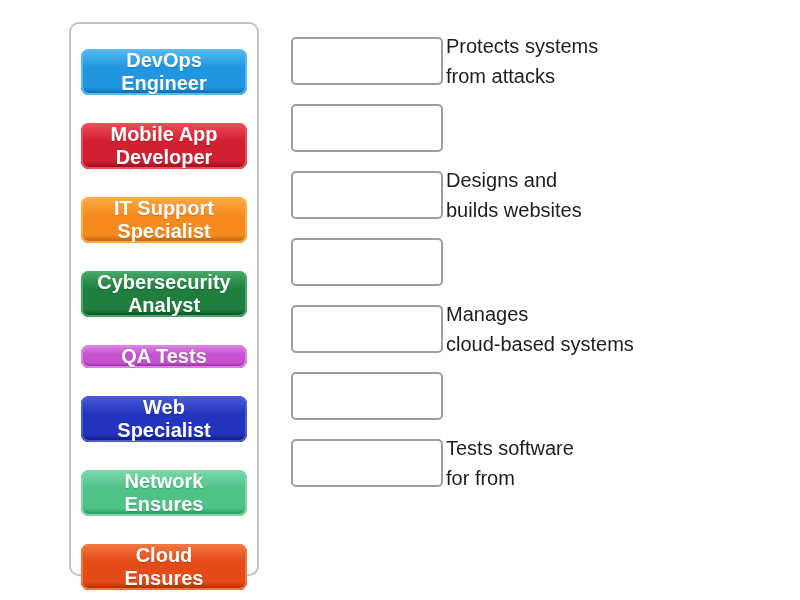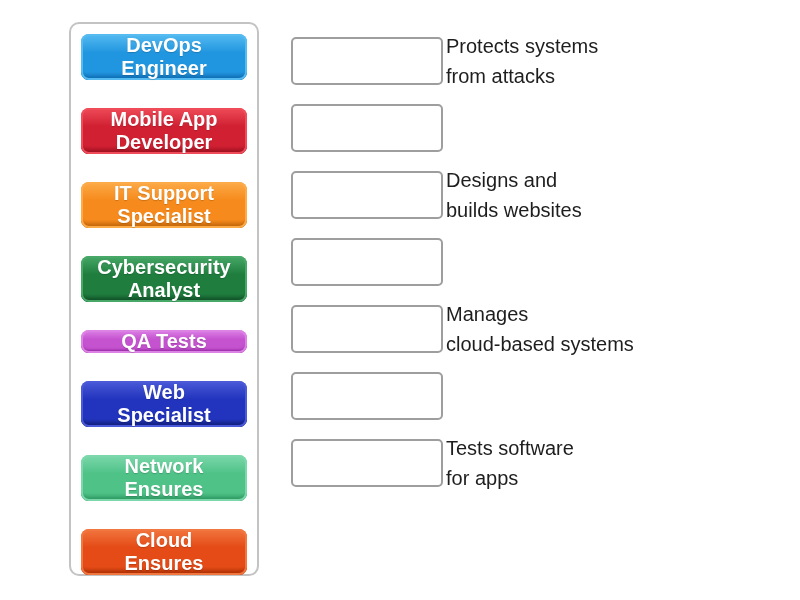--- a/index.html
+++ b/index.html
@@ -19,21 +19,21 @@
     left: 69px; top: 22px;
     width: 190px; height: 554px;
     box-sizing: border-box;
     background: #ffffff;
     border: 2px solid #c3c3c3;
     border-radius: 10px;
     display: flex;
     flex-direction: column;
     align-items: center;
     justify-content: space-between;
-    padding: 10px 0;
+    padding: 25px 0;
     gap: 28px;
   }
   .tile {
     width: 166px; height: 59px;
     box-sizing: border-box;
     border-radius: 8px;
     display: flex;
     align-items: center;
     justify-content: center;
     text-align: center;
@@ -122,17 +122,17 @@
       <div class="slot"></div>
       <div class="desc">Manages
 cloud-based systems</div>
     </div>
     <div class="match-row">
       <div class="slot"></div>
     </div>
     <div class="match-row">
       <div class="slot"></div>
       <div class="desc">Tests software
-for apps</div>
+for from</div>
     </div>
   </div>
 
 </div>
 
 </body></html>

